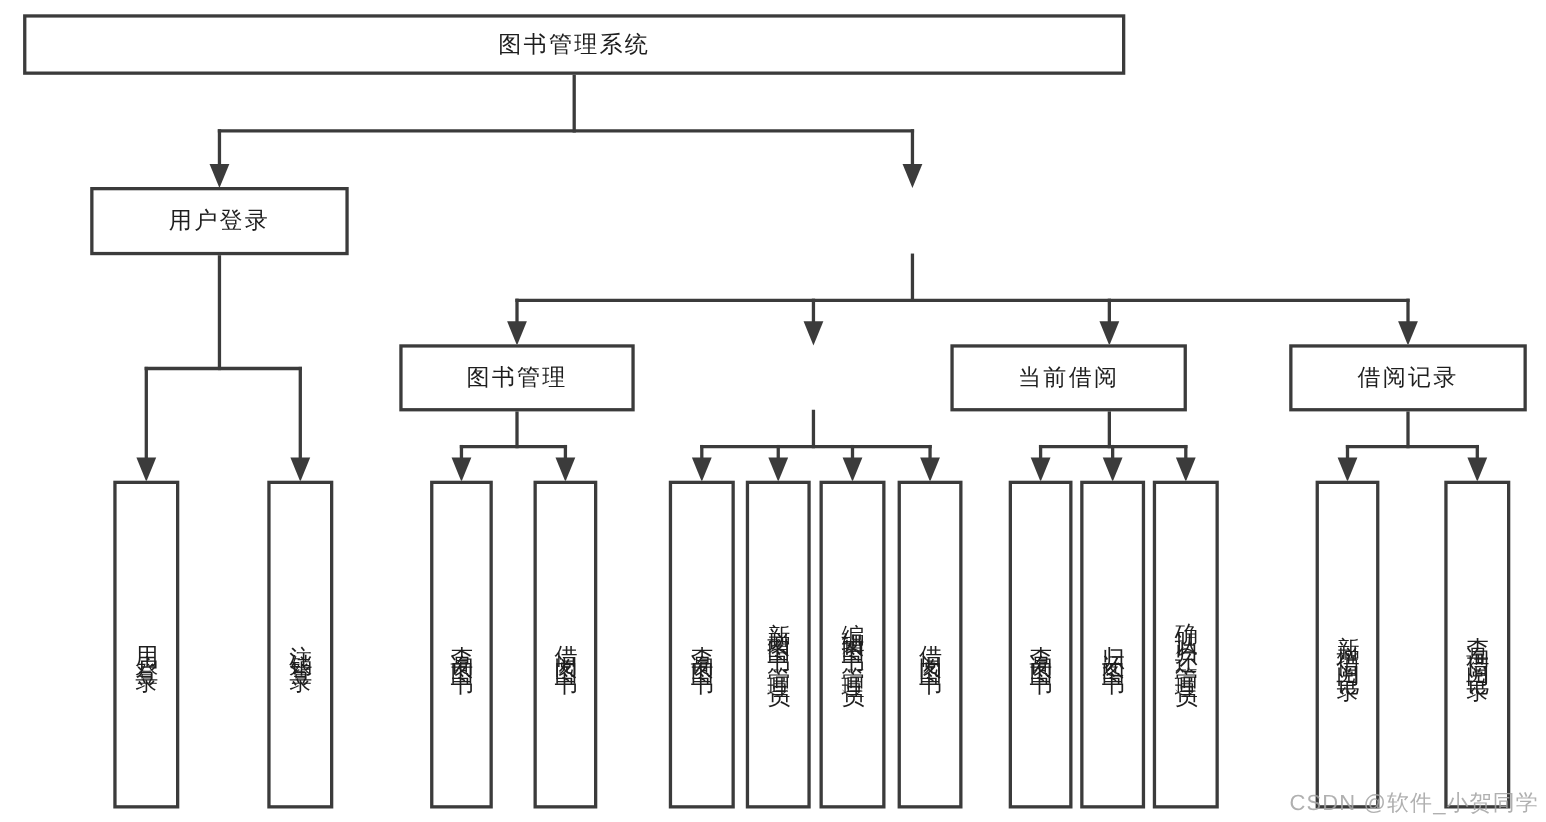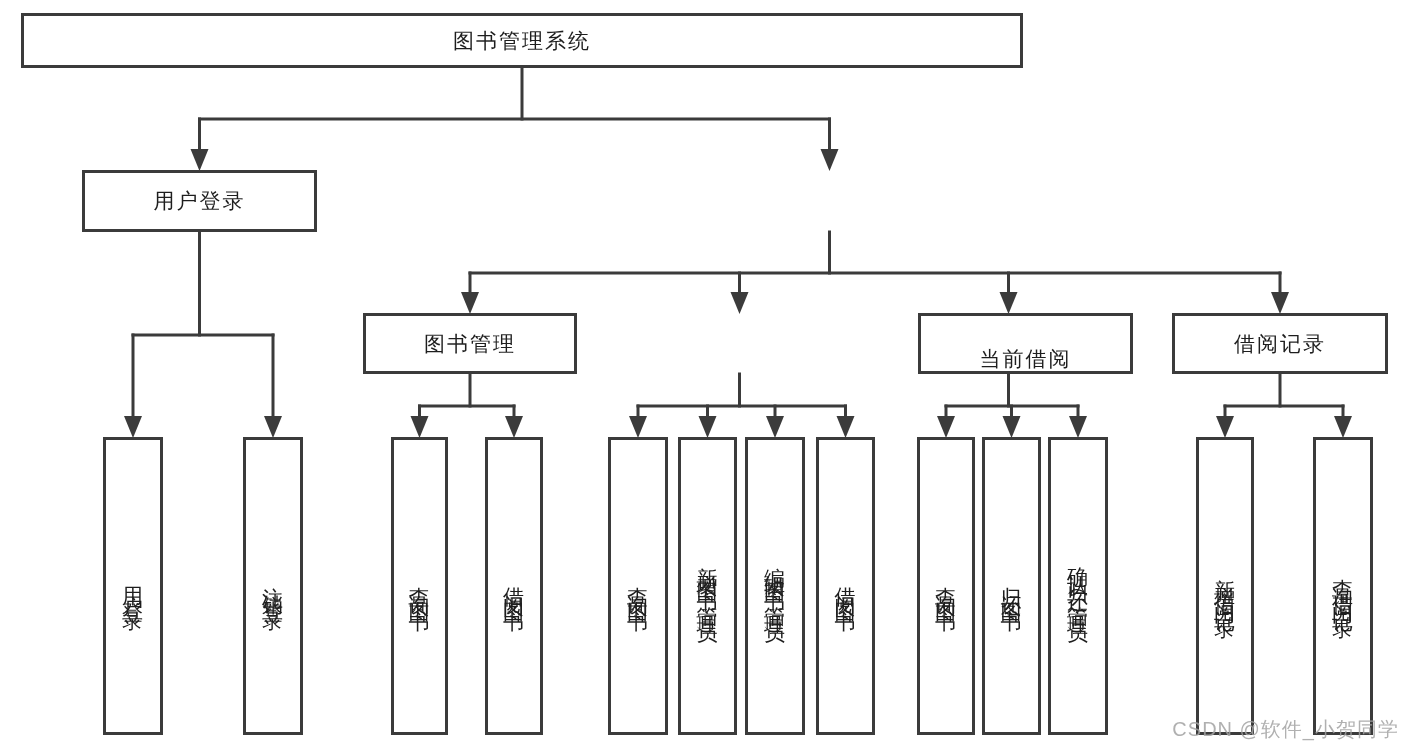--- a/index.html
+++ b/index.html
@@ -99,21 +99,21 @@
   <div class="watermark">CSDN @软件_小贺同学</div>
 <div class="node root" style="left: 21px; top: 13px; width: 1002px; height: 55px;">
       <span>图书管理系统</span>
     </div>
     <div class="node" style="left: 82px; top: 170px; width: 235px; height: 62px;">
       <span>用户登录</span>
     </div>
     <div class="node" style="left: 363px; top: 313px; width: 214px; height: 61px;">
       <span>图书管理</span>
     </div>
-    <div class="node" style="left: 918px; top: 313px; width: 215px; height: 61px; align-items: flex-end;">
+    <div class="node" style="left: 864px; top: 313px; width: 215px; height: 61px;">
       <span>当前借阅</span>
     </div>
     <div class="node" style="left: 1172px; top: 313px; width: 216px; height: 61px;">
       <span>借阅记录</span>
     </div>
     <div class="node vertical" style="left: 103px; top: 437px; width: 60px; height: 298px;">
       <span>用户登录</span>
     </div>
     <div class="node vertical" style="left: 243px; top: 437px; width: 60px; height: 298px;">
       <span>注销登录</span>

